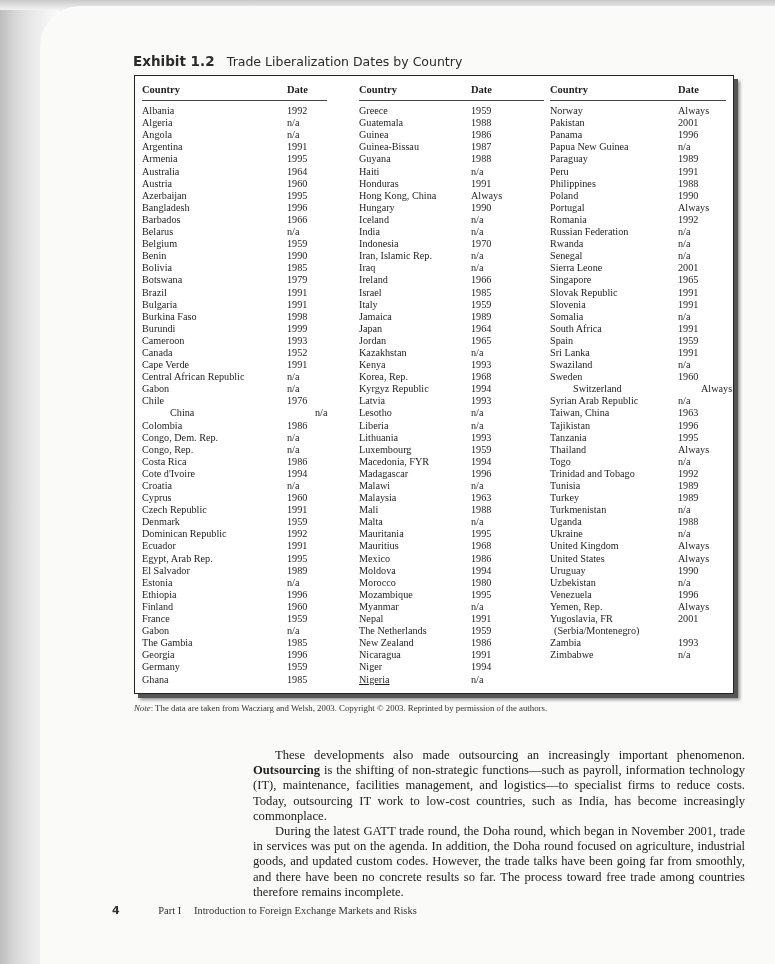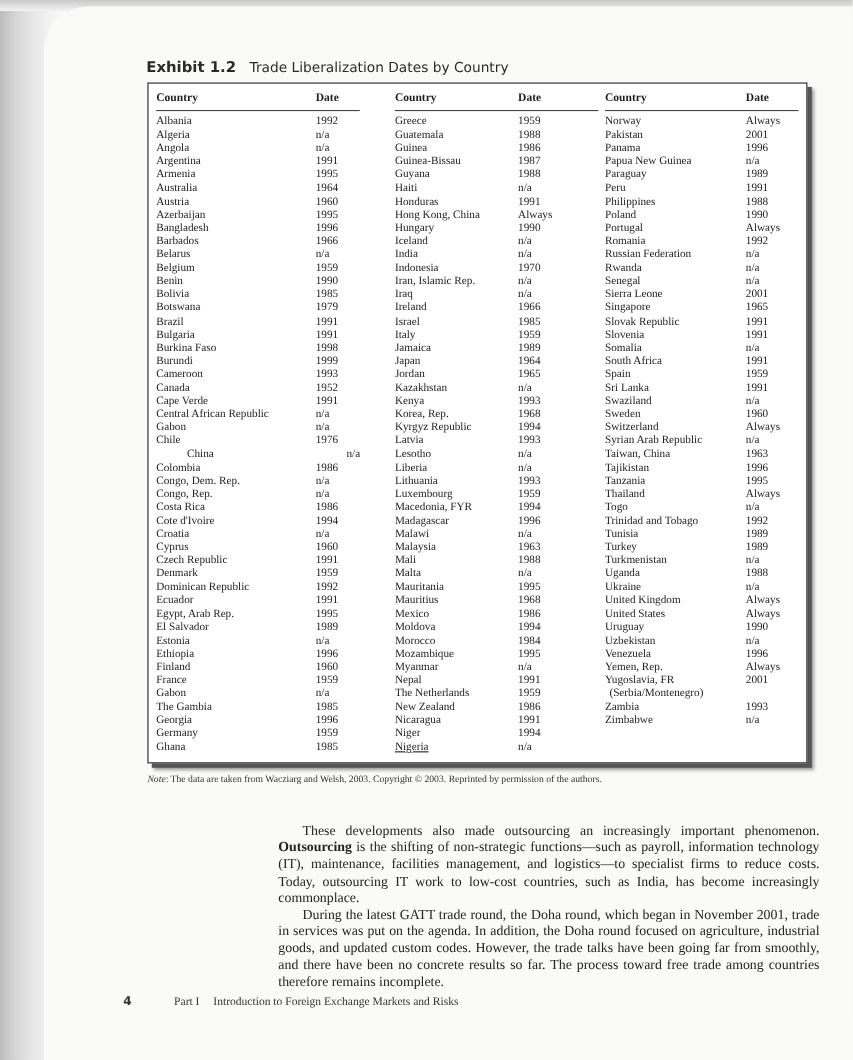--- a/index.html
+++ b/index.html
@@ -431,21 +431,21 @@
       <div class="row" style="position: relative;">
         <span class="c-country">Mexico</span>
         <span class="c-date" style="left: 112px;">1986</span>
       </div>
       <div class="row" style="position: relative;">
         <span class="c-country">Moldova</span>
         <span class="c-date" style="left: 112px;">1994</span>
       </div>
       <div class="row" style="position: relative; align-items: flex-end;">
         <span class="c-country">Morocco</span>
-        <span class="c-date" style="left: 112px;">1984</span>
+        <span class="c-date" style="left: 112px;">1980</span>
       </div>
       <div class="row" style="position: relative;">
         <span class="c-country">Mozambique</span>
         <span class="c-date" style="left: 112px;">1995</span>
       </div>
       <div class="row" style="position: relative;">
         <span class="c-country">Myanmar</span>
         <span class="c-date" style="left: 112px;">n/a</span>
       </div>
       <div class="row" style="position: relative;">
@@ -563,21 +563,21 @@
         <span class="c-date" style="left: 128px;">1991</span>
       </div>
       <div class="row" style="position: relative;">
         <span class="c-country">Swaziland</span>
         <span class="c-date" style="left: 128px;">n/a</span>
       </div>
       <div class="row" style="position: relative;">
         <span class="c-country">Sweden</span>
         <span class="c-date" style="left: 128px;">1960</span>
       </div>
-      <div class="row" style="position: relative;">
+      <div class="row" style="position: relative; margin-left: 23px;">
         <span class="c-country">Switzerland</span>
         <span class="c-date" style="left: 128px;">Always</span>
       </div>
       <div class="row" style="position: relative;">
         <span class="c-country">Syrian Arab Republic</span>
         <span class="c-date" style="left: 128px;">n/a</span>
       </div>
       <div class="row" style="position: relative;">
         <span class="c-country">Taiwan, China</span>
         <span class="c-date" style="left: 128px;">1963</span>

